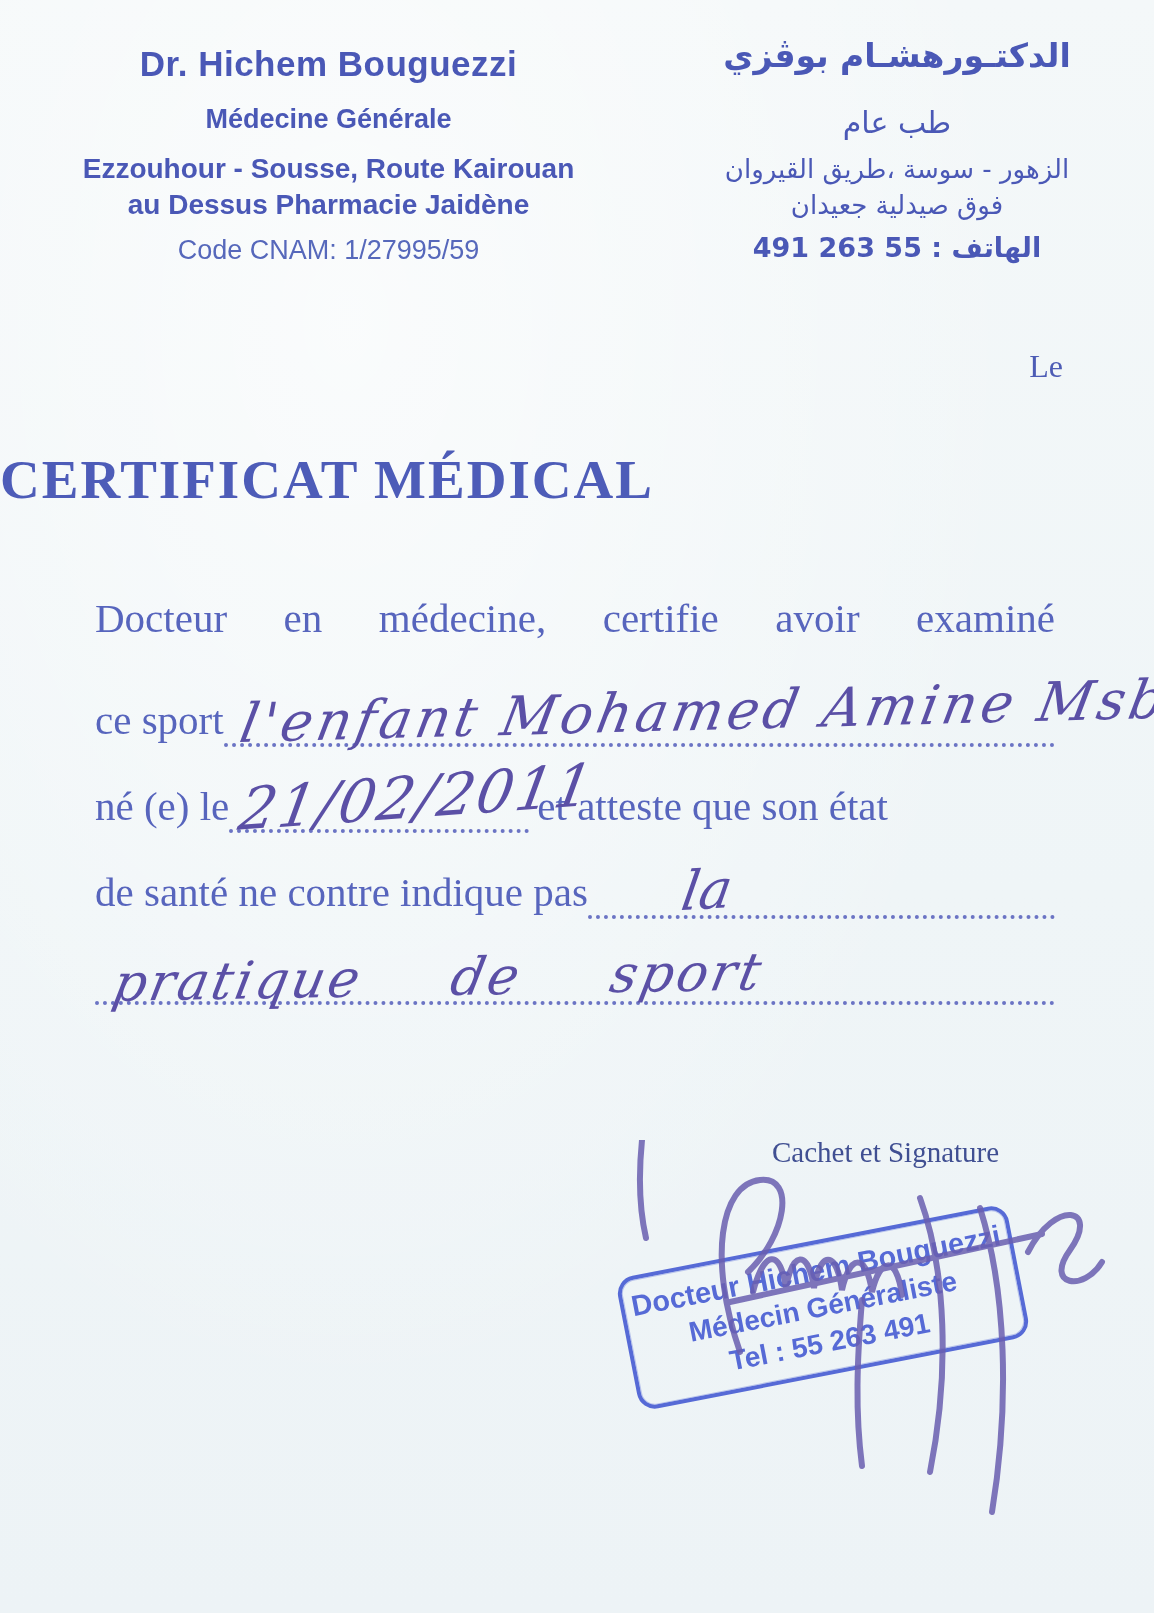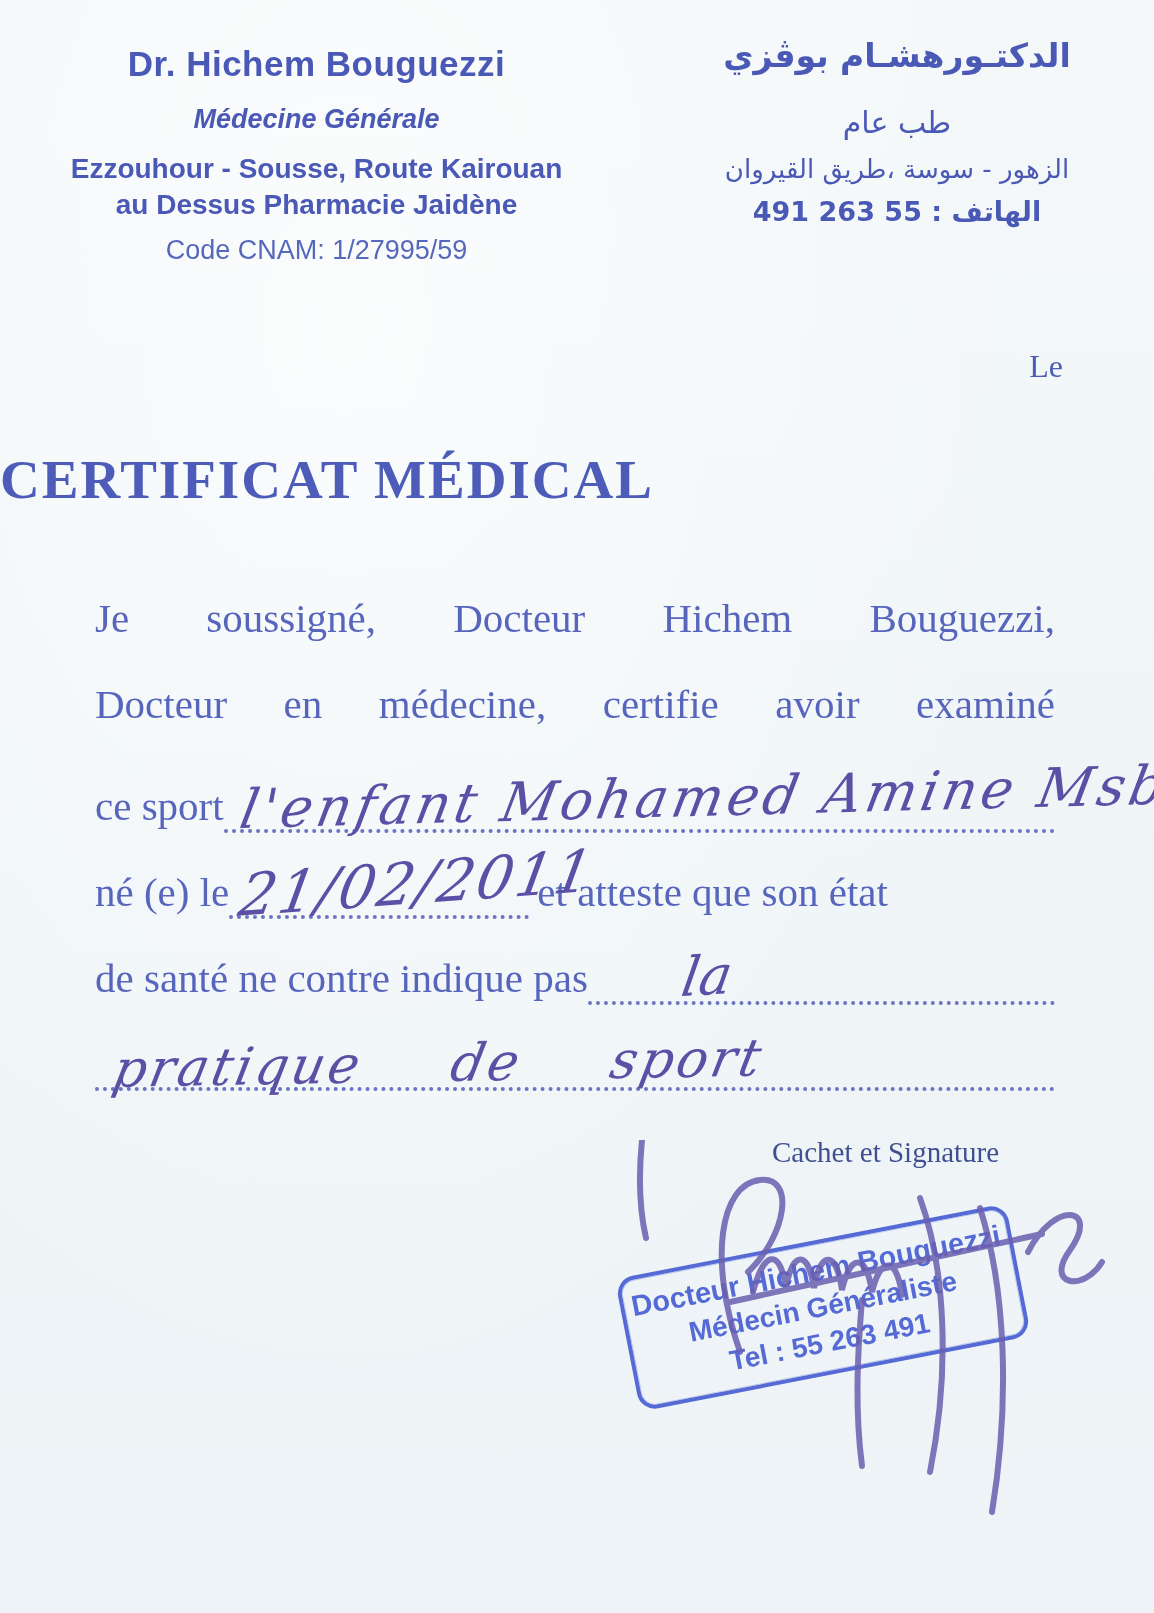--- a/index.html
+++ b/index.html
@@ -7,25 +7,25 @@
     position:relative; width:1154px; height:1613px; margin:0 auto;
     background:
       radial-gradient(ellipse at 30% 20%, rgba(255,255,255,.6), rgba(255,255,255,0) 60%),
       linear-gradient(180deg,#f4f8f9 0%, #eff5f7 55%, #edf3f6 100%);
     overflow:hidden;
     font-family:"Liberation Sans", sans-serif;
   }
 
   
   .hdr-left {
-    position:absolute; left:44px; top:44px; width:545px;
+    position:absolute; left:56px; top:44px; width:545px;
     text-align:center; color:#4a58b6;
   }
   .hl-name { font-size:35px; font-weight:bold; letter-spacing:.5px; }
-  .hl-spec { font-size:27px; font-weight:bold; font-style:italic; margin-top:20px; }
+  .hl-spec { font-size:27px; font-weight:bold; margin-top:20px; }
   .hl-addr1 { font-size:28px; font-weight:bold; margin-top:18px; }
   .hl-addr2 { font-size:28px; font-weight:bold; margin-top:4px; }
   .hl-cnam { font-size:27px; margin-top:14px; color:#5668bb; }
 
   .hdr-right {
     position:absolute; right:52px; top:36px; width:410px;
     direction:rtl; text-align:center; color:#4a58b6;
     font-family:"DejaVu Sans", sans-serif;
   }
   .hr-name { font-size:33px; font-weight:bold; }
@@ -113,31 +113,31 @@
     <div class="hl-spec">Médecine Générale</div>
     <div class="hl-addr1">Ezzouhour - Sousse, Route Kairouan</div>
     <div class="hl-addr2">au Dessus Pharmacie Jaidène</div>
     <div class="hl-cnam">Code CNAM: 1/27995/59</div>
   </div>
 
   <div class="hdr-right">
     <div class="hr-name">الدكتـورهشـام بوڤزي</div>
     <div class="hr-spec">طب عام</div>
     <div class="hr-addr1">الزهور - سوسة ،طريق القيروان</div>
+    <div class="hr-addr2">فوق صيدلية جعيدان</div>
     <div class="hr-phone">الهاتف : 55 263 491</div>
   </div>
 
   <div class="date-row">
     <span class="date-le">Le</span>
   </div>
 
   <div class="title">CERTIFICAT MÉDICAL</div>
 
   <div class="body-text">
-    <div class="jline">Je soussigné, Docteur Hichem Bouguezzi,</div>
     <div class="jline">Docteur en médecine, certifie avoir examiné</div>
 
     <div class="bline">
       <span class="prefix">ce sport</span>
       <span class="fill">
         <span class="hw hw-child">l'enfant Mohamed Amine Msbeh</span>
       </span>
     </div>
 
     <div class="bline">

